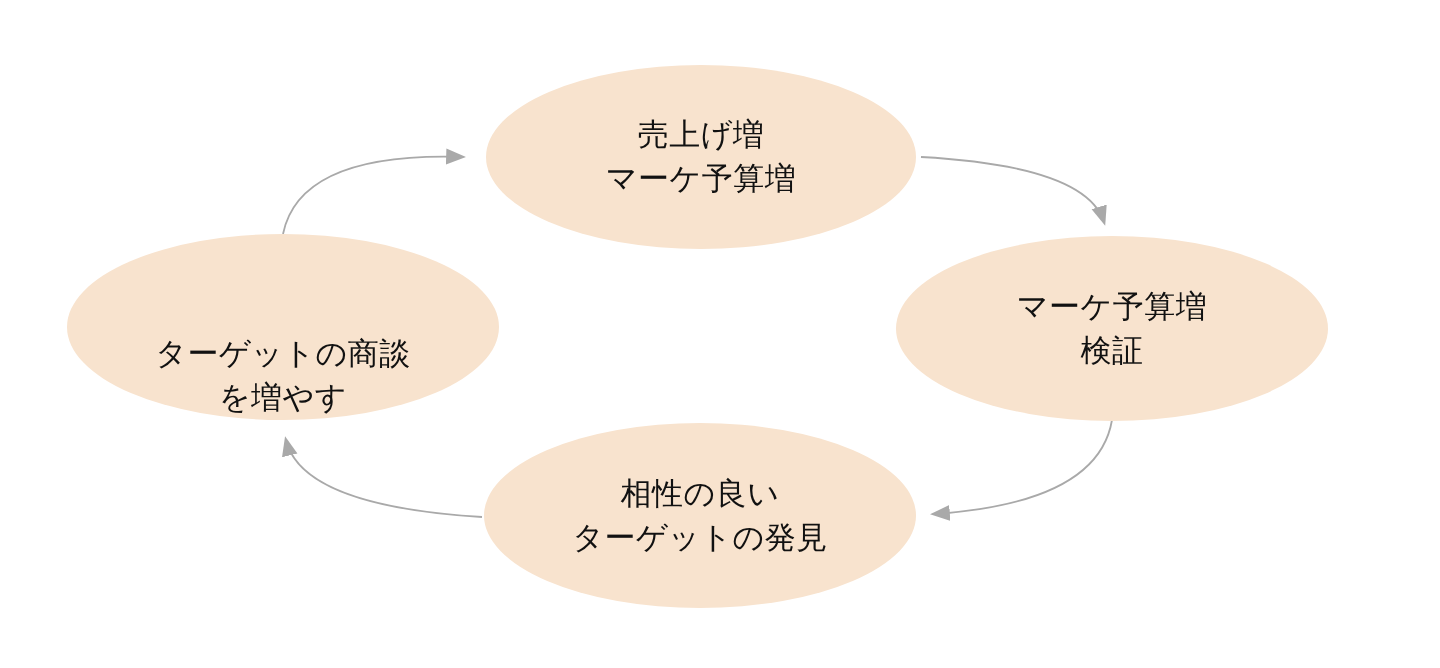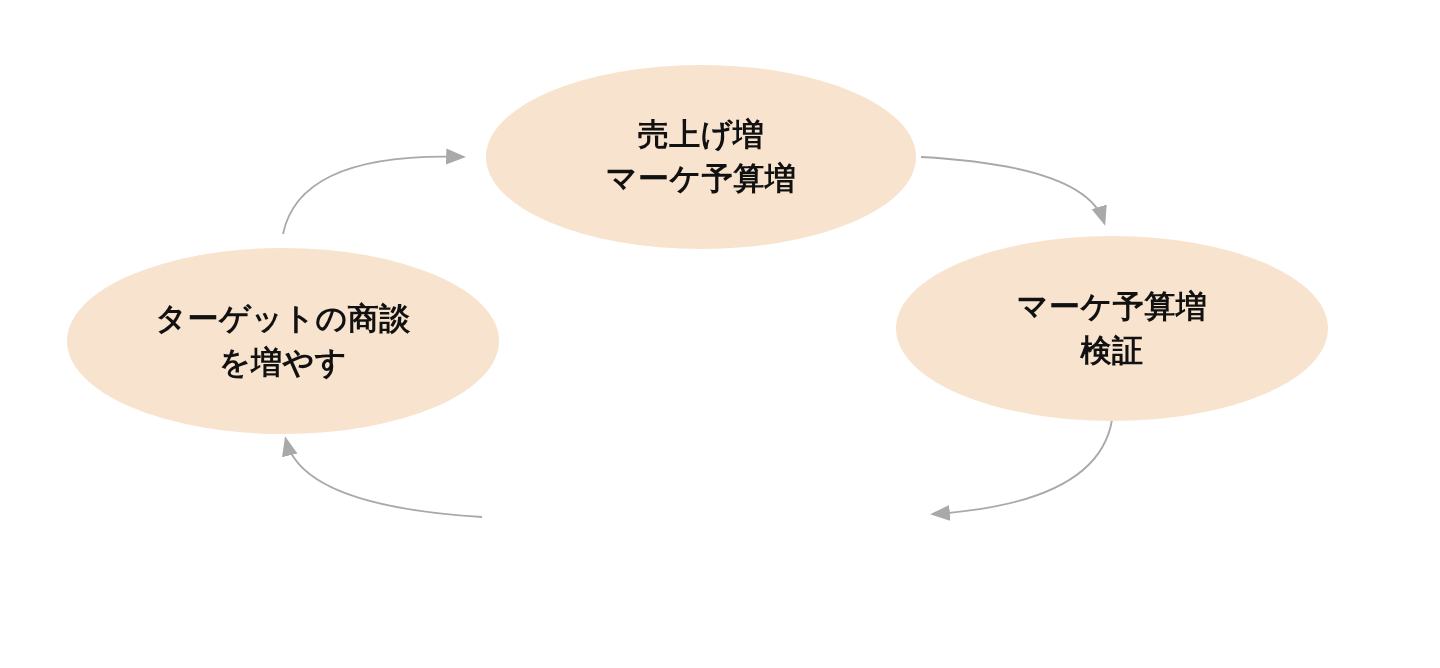--- a/index.html
+++ b/index.html
@@ -30,30 +30,30 @@
     position: absolute;
     border-radius: 50%;
     background: #F8E3CE;
     display: flex;
     align-items: center;
     justify-content: center;
   }
   .node-label {
     white-space: pre-line;
     text-align: center;
-    font-weight: 700;
+    font-weight: 400;
     font-size: 31px;
     line-height: 44px;
     color: #111111;
     letter-spacing: 0.5px;
   }
   .node-top    { left: 486px; top: 65px;  width: 430px; height: 184px; }
   .node-right  { left: 896px; top: 236px; width: 432px; height: 185px; }
   .node-bottom { left: 484px; top: 423px; width: 432px; height: 185px; }
-  .node-left   { left: 67px;  top: 248px; width: 432px; height: 186px; }
+  .node-left   { left: 67px;  top: 234px; width: 432px; height: 186px; align-items: flex-end; }
 </style>
 </head>
 <body>
 
 <div class="stage">
 
   <svg class="arrow-layer" viewBox="0 0 1440 668" xmlns="http://www.w3.org/2000/svg">
     <defs>
       <marker id="arrowhead" viewBox="0 0 10 8" refX="8" refY="4" markerWidth="11" markerHeight="9" orient="auto">
         <path d="M 0 0 L 10 4 L 0 8 Z" fill="#A9A9A9"></path>
@@ -68,19 +68,23 @@
   <div class="node node-top">
     <span class="node-label">売上げ増
 マーケ予算増</span>
   </div>
 
   <div class="node node-right">
     <span class="node-label">マーケ予算増
 検証</span>
   </div>
 
+  <div class="node node-bottom">
+    <span class="node-label">相性の良い
+ターゲットの発見</span>
+  </div>
 
   <div class="node node-left">
     <span class="node-label">ターゲットの商談
 を増やす</span>
   </div>
 
 </div>
 
 </body></html>

